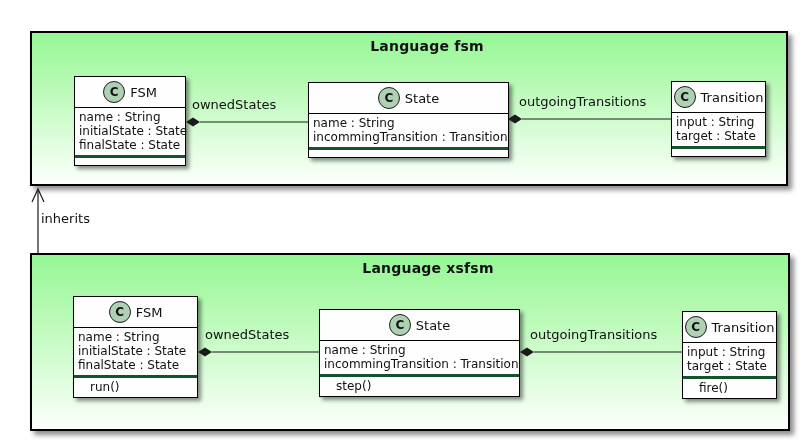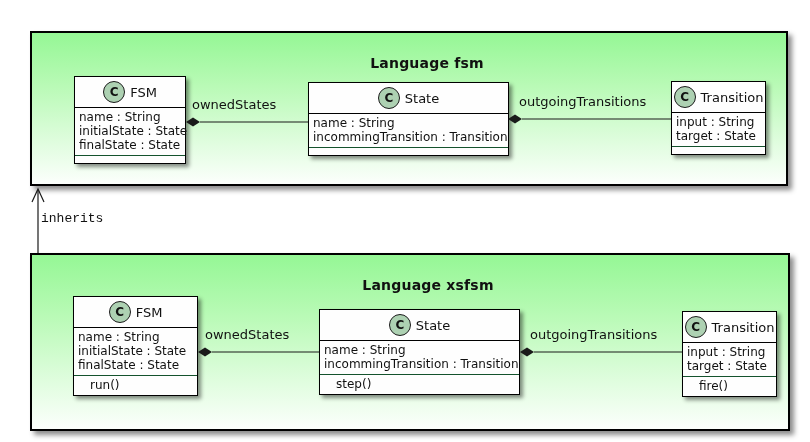--- a/index.html
+++ b/index.html
@@ -13,21 +13,21 @@
   
   .package{
     position:absolute;border:2px solid #000;
     background:linear-gradient(180deg,#95f795 0%,#b9fab6 35%,#fcfffc 100%);
     box-shadow:4px 4px 5px rgba(0,0,0,0.45);
     box-sizing:border-box;
   }
   #pkg-fsm{left:30px;top:31px;width:758px;height:155px;}
   #pkg-xsfsm{left:30px;top:253px;width:760px;height:178px;}
   .pkg-title{
-    text-align:center;font-weight:bold;font-size:14px;padding-top:22px;
+    text-align:center;font-weight:bold;font-size:14px;padding-top:5px;
     letter-spacing:0.2px;
     margin-left:36px;
   }
 
   
   .uml-class{
     position:absolute;background:#fefefe;border:1.5px solid #000;
     box-shadow:3px 3px 4px rgba(0,0,0,0.45);box-sizing:border-box;
   }
   .cls-header{
@@ -36,41 +36,41 @@
     white-space:nowrap;
   }
   .circ{
     flex:0 0 auto;width:20px;height:20px;border-radius:50%;
     background:#ADD1B2;border:1px solid #1c1c1c;
     display:flex;align-items:center;justify-content:center;
     font-size:12px;font-weight:bold;
   }
   .cls-attrs{
     padding:2px 4px 3px;font-size:12px;line-height:14px;
-    border-bottom:1px solid #14532d;white-space:nowrap;
+    border-bottom:3px solid #14532d;white-space:nowrap;
   }
   .cls-methods{padding:2px 16px 3px;font-size:12px;line-height:14px;white-space:nowrap;}
   .cls-methods.empty{min-height:7px;padding:0;}
 
   
   #cls-fsm-top{left:42px;top:43px;width:112px;}
   #cls-state-top{left:276px;top:49px;width:201px;}
   #cls-transition-top{left:639px;top:48px;width:95px;}
   
   #cls-fsm-bottom{left:41px;top:41px;width:125px;}
   #cls-state-bottom{left:287px;top:54px;width:201px;}
   #cls-transition-bottom{left:650px;top:56px;width:95px;}
 
   
   .lbl{position:absolute;font-size:13px;color:#111;text-align:left;white-space:nowrap;}
   #lbl-owned-top{left:192px;top:97px;width:110px;}
   #lbl-outgoing-top{left:519px;top:94px;width:145px;}
   #lbl-owned-bottom{left:205px;top:327px;width:110px;}
   #lbl-outgoing-bottom{left:530px;top:327px;width:145px;}
-  #lbl-inherits{left:41px;top:211px;text-align:left;font-family:Liberation Mono, monospace;}
+  #lbl-inherits{left:41px;top:211px;text-align:left;}
 
   .overlay{position:absolute;left:0;top:0;width:810px;height:442px;pointer-events:none;}
 </style>
 </head>
 <body>
 
 <div class="canvas">
 
   <div class="package" id="pkg-fsm">
     <div class="pkg-title">Language fsm</div>

